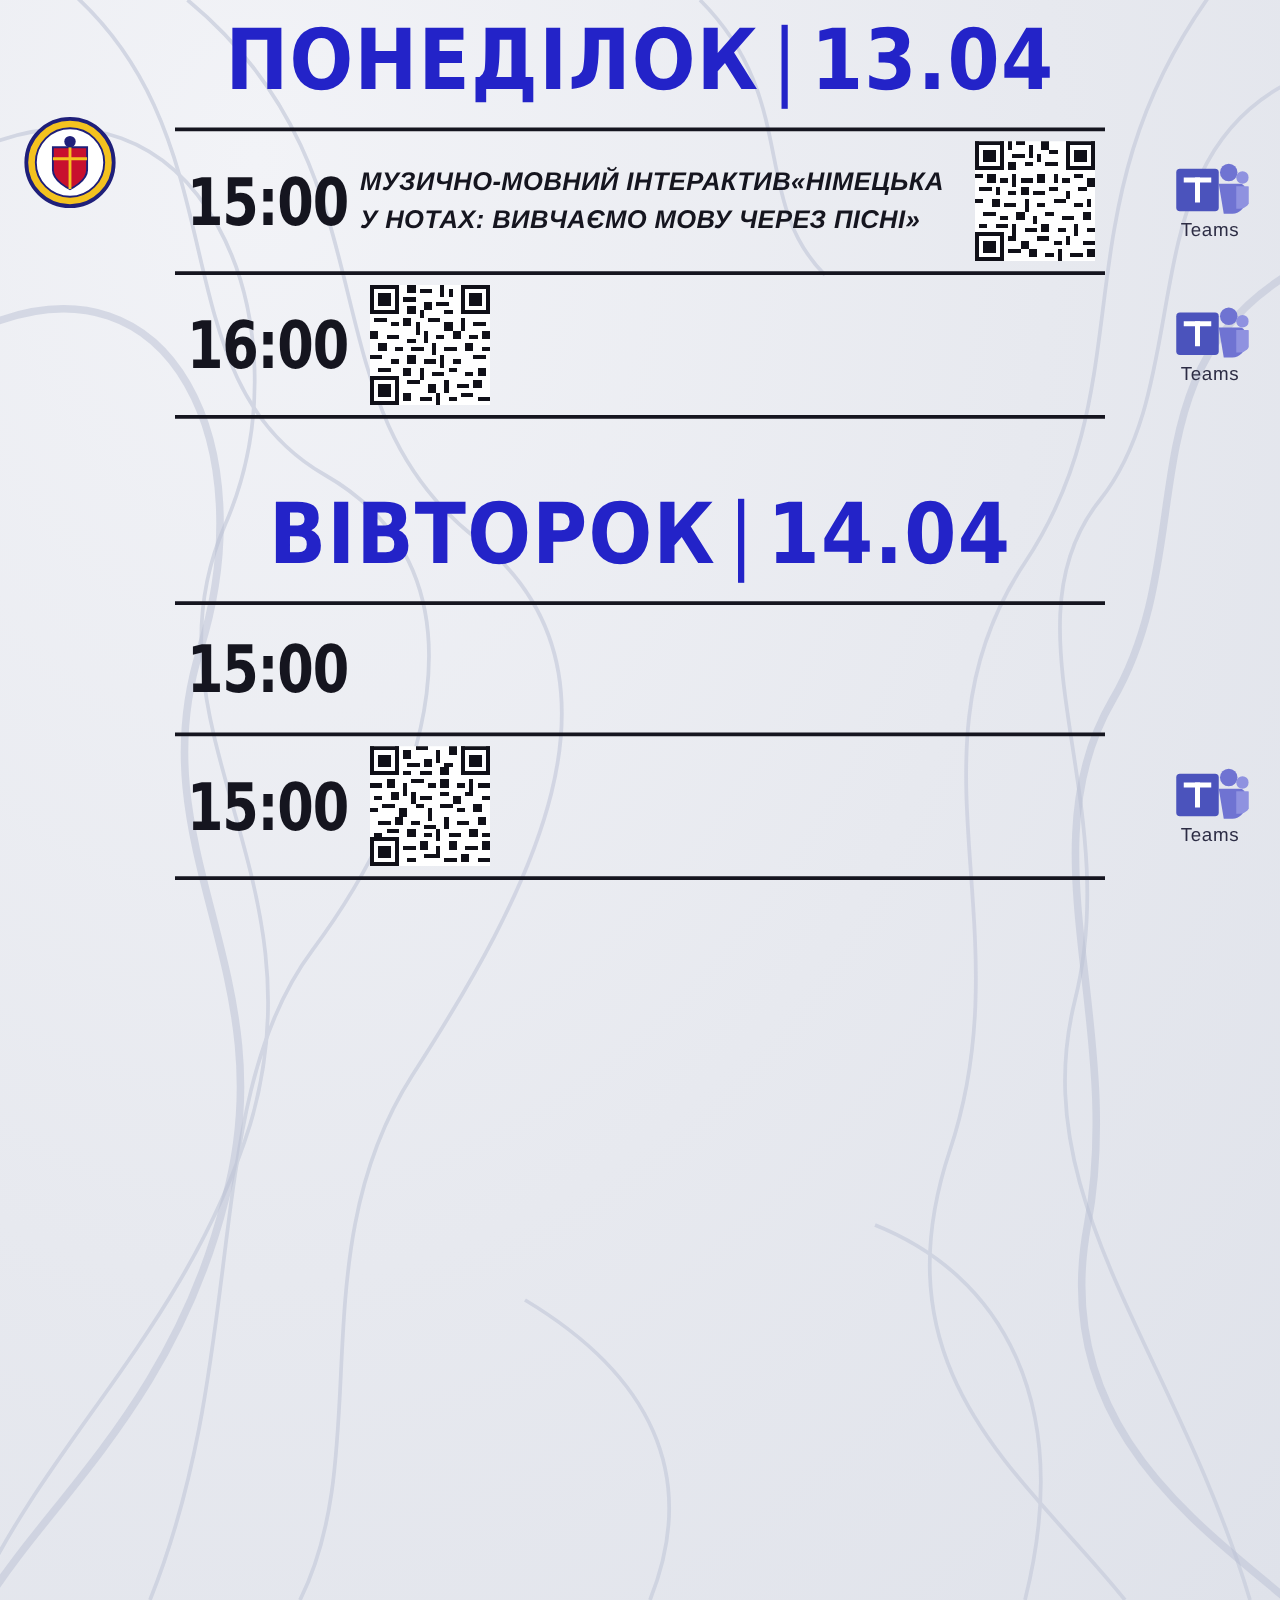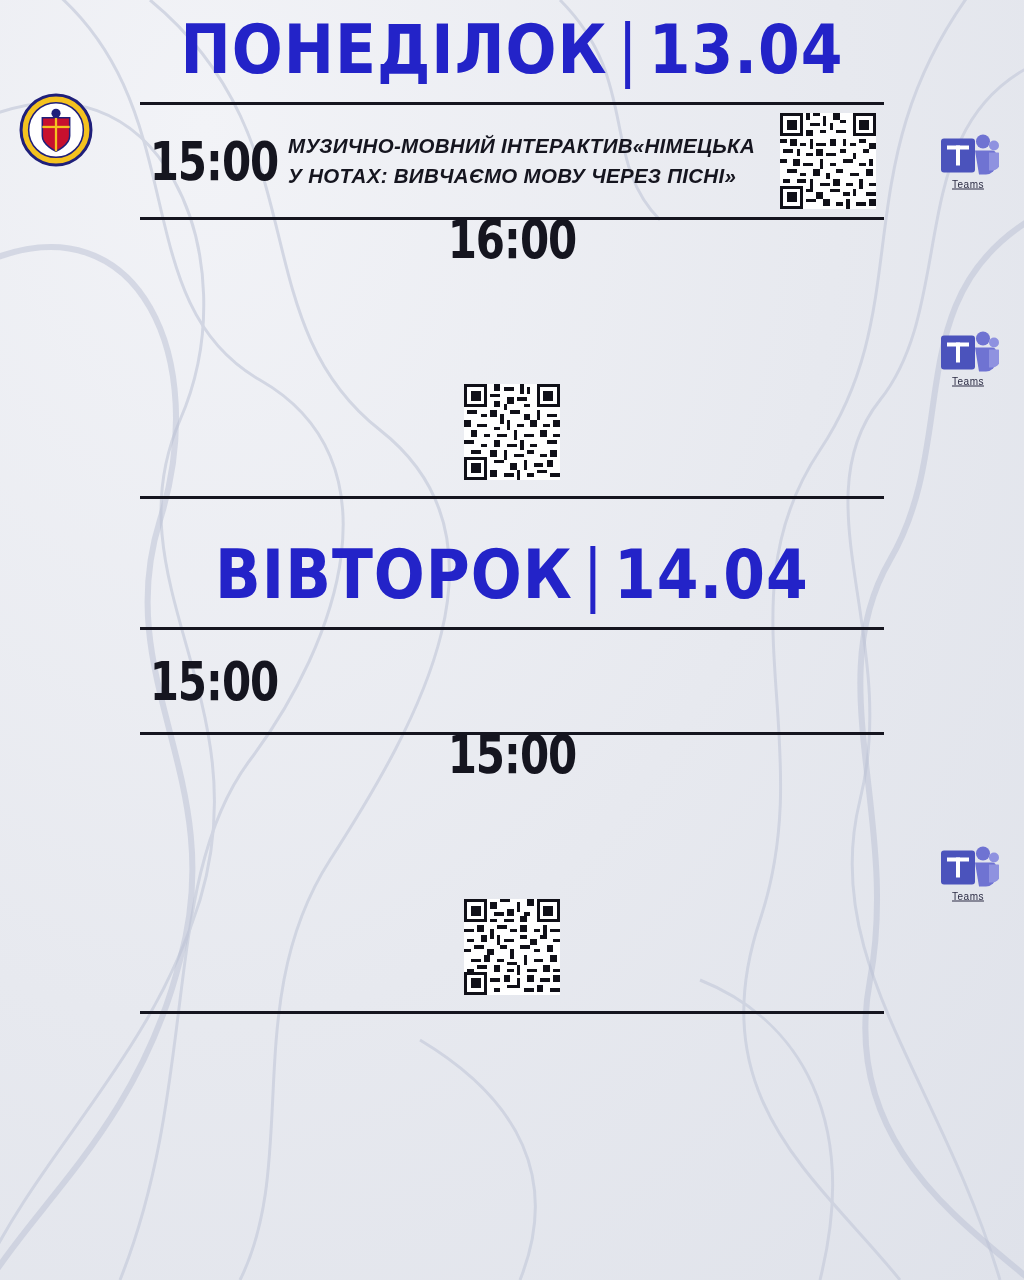--- a/index.html
+++ b/index.html
@@ -89,33 +89,32 @@
     padding: 0 10px;
     font-weight: 400;
   }
   .day-heading .date {
     font-weight: 700;
   }
 
   
   .schedule {
     width: 744px;
-    margin: 0 auto;
+    margin: 18px auto;
   }
   .row {
     display: flex;
     align-items: center;
     border-top: 3px solid #15151f;
     min-height: 86px;
     padding: 8px 0;
     position: relative;
   }
   .row.last {
     border-bottom: 3px solid #15151f;
-    flex-direction: column;
   }
   .time {
     flex: 0 0 148px;
     font-family: "DejaVu Sans", sans-serif;
     font-weight: 700;
     font-size: 42px;
     color: #15151f;
     letter-spacing: -1px;
     text-align: center;
     transform: scaleY(1.25);
@@ -144,25 +143,24 @@
   }
   .teams-cell {
     position: absolute;
     right: -132px;
     top: 50%;
     transform: translateY(-50%);
     width: 96px;
     text-align: center;
   }
   .teams-label {
-    font-size: 10px;
+    font-size: 15px;
     color: #2c2c44;
     margin-top: -4px;
     letter-spacing: 0.5px;
-    text-decoration: underline;
   }
 
   .spacer-sm { height: 26px; }
 </style>
 </head>
 <body>
 
 <div class="poster">
 
   <svg class="bg-swirls" viewBox="0 0 1024 1280" preserveAspectRatio="none">

